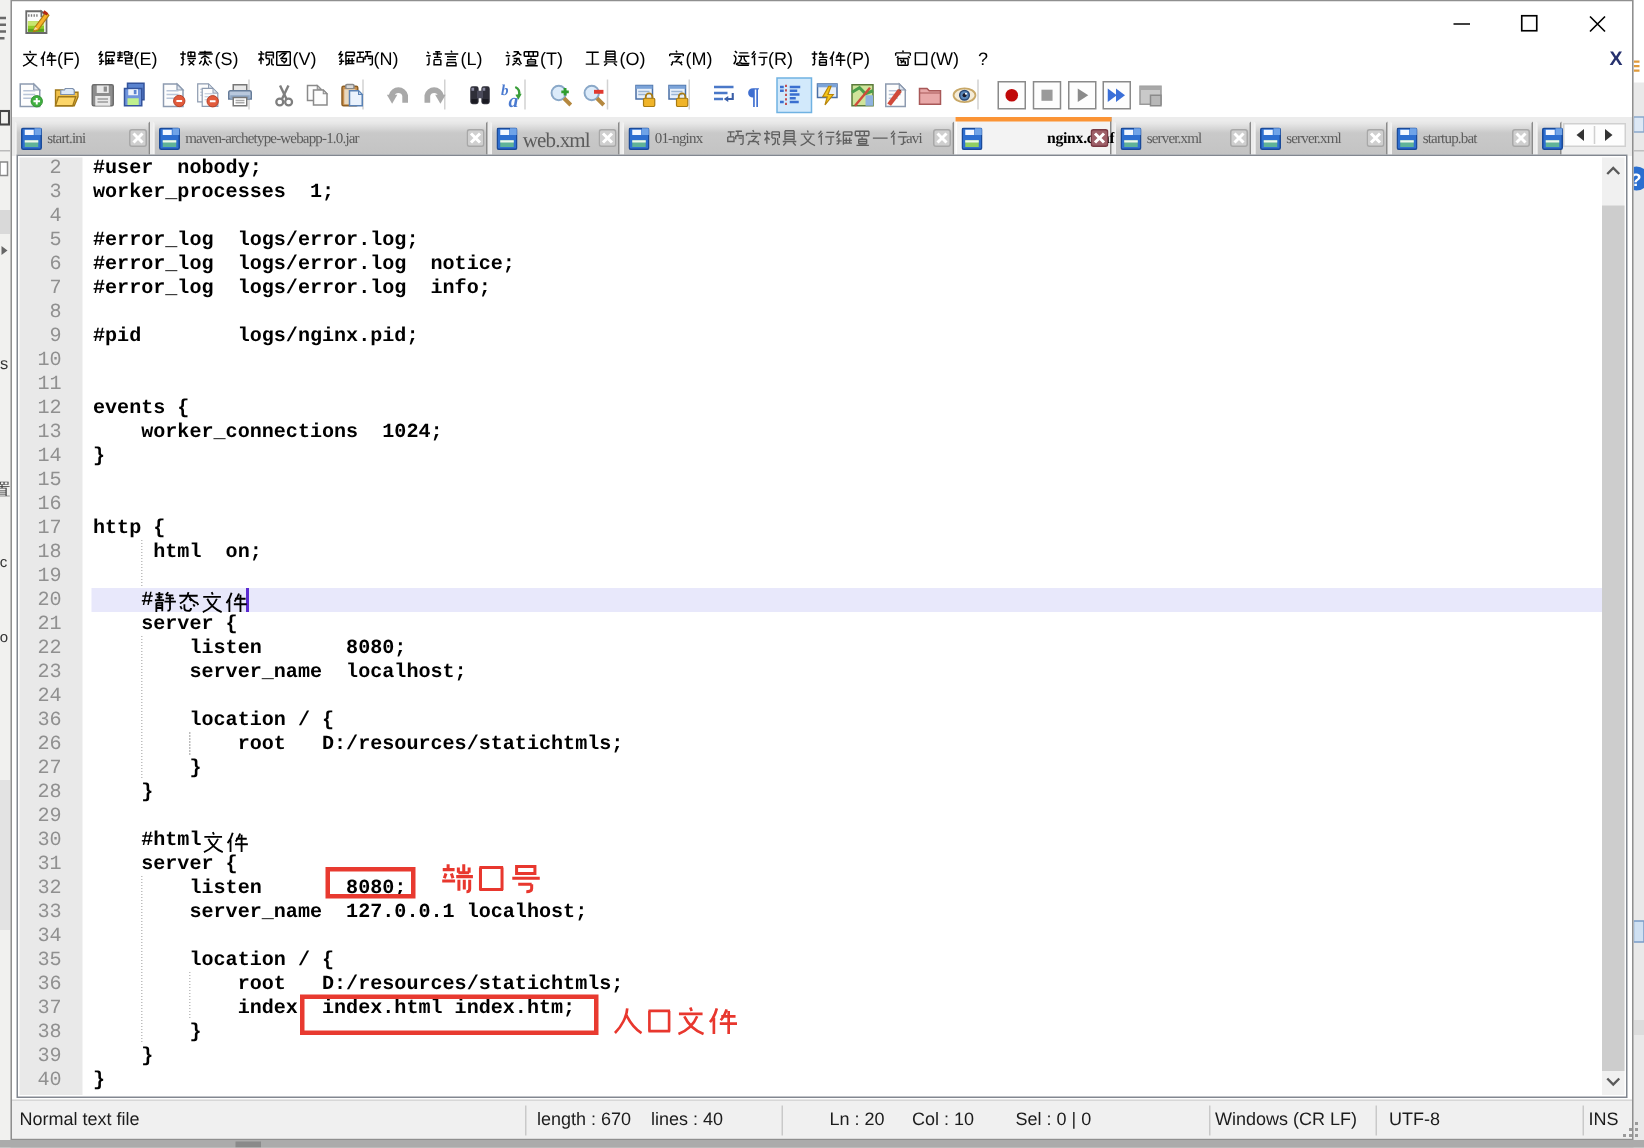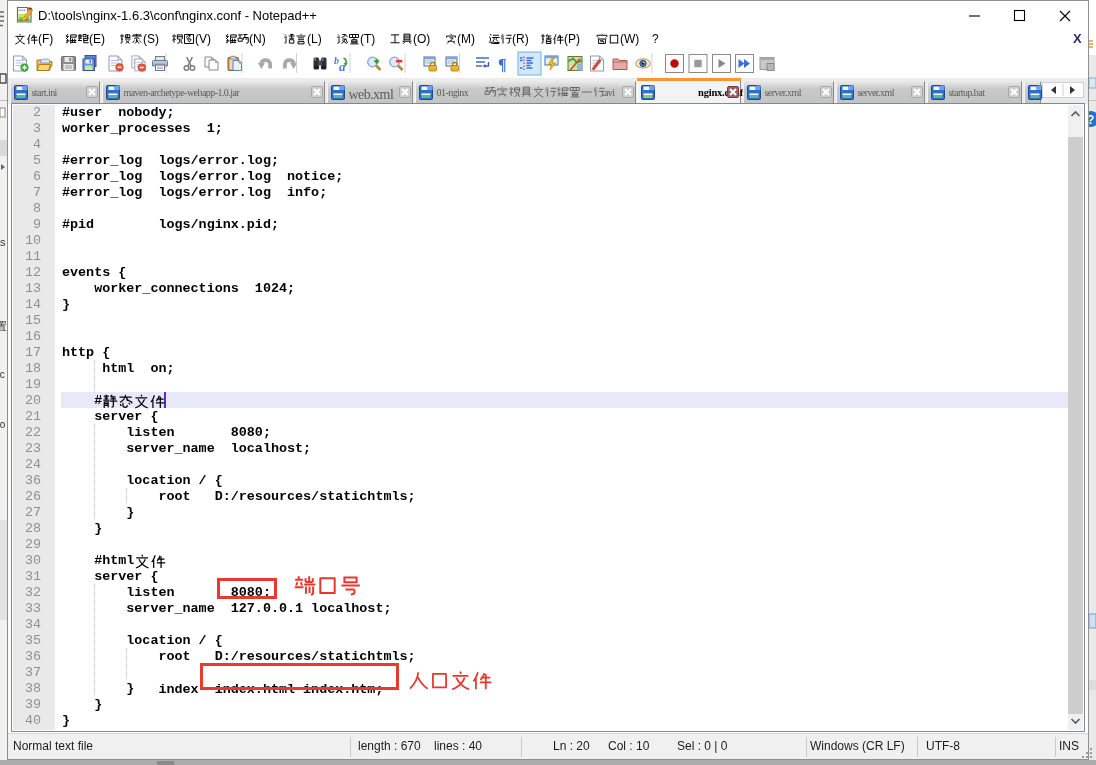--- a/index.html
+++ b/index.html
@@ -161,21 +161,20 @@
       <rect x="2.6" y="9.2" width="10.8" height="7" fill="#8ecb28"></rect>
       <rect x="2.6" y="9.2" width="10.8" height="3" fill="#c8e66e"></rect>
       <rect x="2.6" y="14.2" width="10.8" height="2" fill="#5da31c"></rect>
       <g stroke="#7a7a7a" stroke-width="0.9">
           <path d="M3.2 4.5 v1.6 M5 4.5 v1.6 M6.8 4.5 v1.6 M8.6 4.5 v1.6"></path>
         </g>
       <path d="M14.6 3.2 l-7.2 9.8 -1 3 3 -1 7.2 -9.8 z" fill="#f7b32a" stroke="#b07b10" stroke-width="0.8"></path>
       <path d="M13.6 1.9 l2.6 1.9 -1.2 1.6 -2.6 -1.9 z" fill="#b42815"></path>
       <path d="M7.4 13 l1.6 1.2 -2.6 0.9 z" fill="#f3dfb2"></path>
     </svg>
-    <div class="abs" style="left:30px;top:7px;font-size:13px;color:#000;">D:\tools\nginx-1.6.3\conf\nginx.conf - Notepad++</div>
     <svg class="abs" style="left:952px;top:0" width="120" height="28" viewBox="0 0 120 28">
       <g stroke="#000" stroke-width="1.1" fill="none">
         <path d="M9 15 h11"></path>
         <rect x="54.5" y="9.5" width="10" height="10"></rect>
         <path d="M100 10 l10 10 M110 10 l-10 10"></path>
       </g>
     </svg>
   </div>
   <div id="menubar" class="abs">
     <svg class="abs" style="left:6px;top:5px" width="24" height="12" viewBox="0 0 64 32">
@@ -704,21 +703,21 @@
 <div class="ln" style="top:473px">        location / {</div>
 <div class="ln" style="top:489px">            root   D:/resources/statichtmls;</div>
 <div class="ln" style="top:505px">        }</div>
 <div class="ln" style="top:521px">    }</div>
 <div class="ln" style="top:553px">    #html</div>
 <div class="ln" style="top:569px">    server {</div>
 <div class="ln" style="top:585px">        listen       8080;</div>
 <div class="ln" style="top:601px">        server_name  127.0.0.1 localhost;</div>
 <div class="ln" style="top:633px">        location / {</div>
 <div class="ln" style="top:649px">            root   D:/resources/statichtmls;</div>
-<div class="ln" style="top:682px">            index  index.html index.htm;</div>
+<div class="ln" style="top:665px">            index  index.html index.htm;</div>
 <div class="ln" style="top:681px">        }</div>
 <div class="ln" style="top:697px">    }</div>
 <div class="ln" style="top:713px">}</div>
     </div>
   <div id="nums">
       <div class="num" style="top:105px">2</div>
 <div class="num" style="top:121px">3</div>
 <div class="num" style="top:137px">4</div>
 <div class="num" style="top:153px">5</div>
 <div class="num" style="top:169px">6</div>

